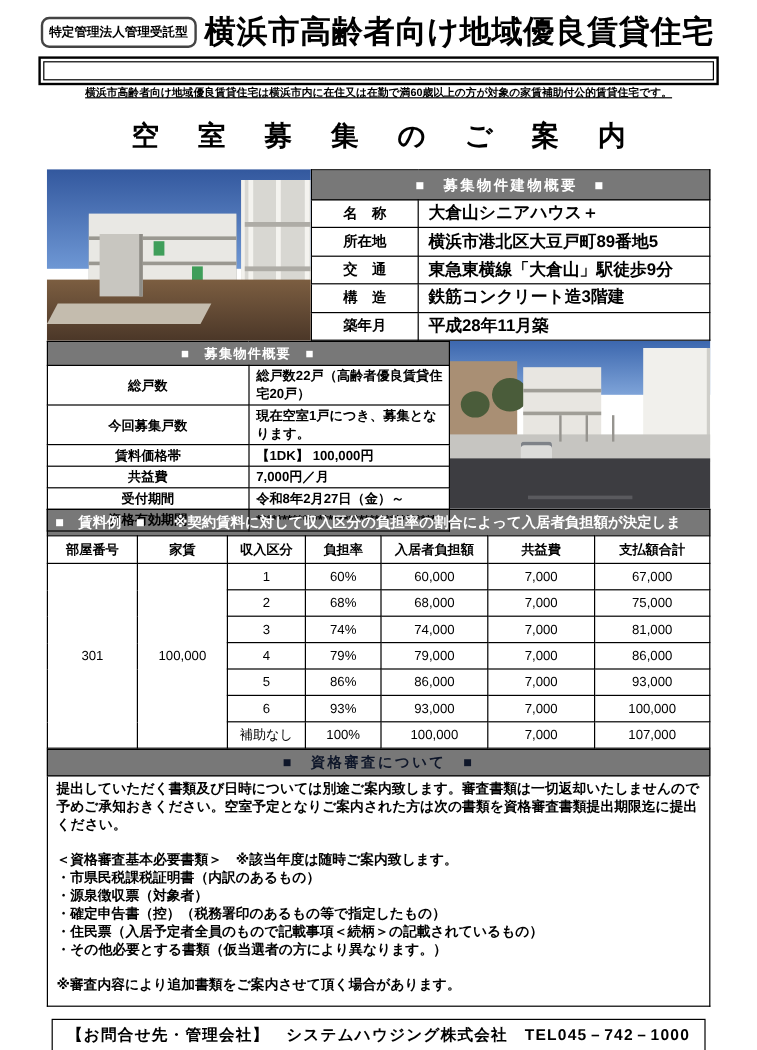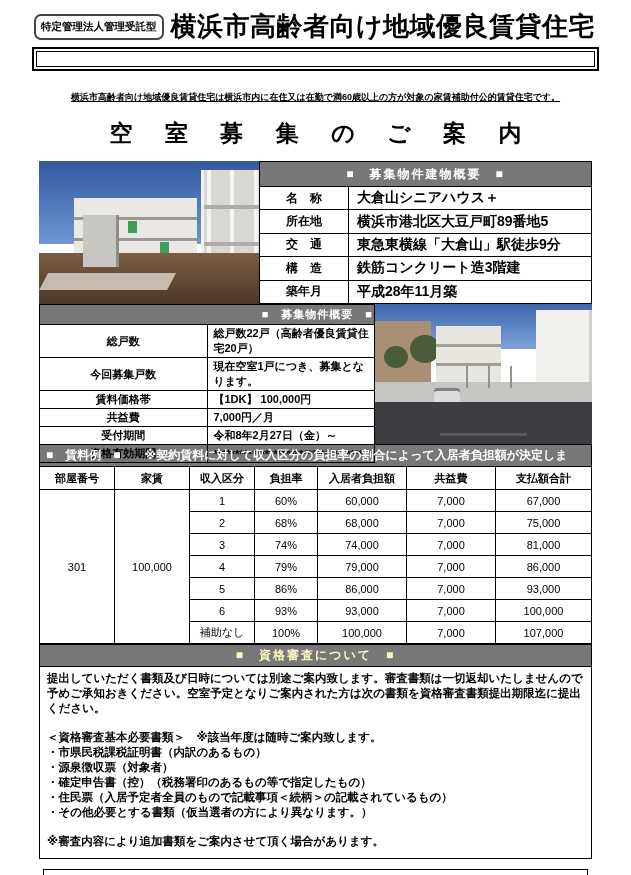--- a/index.html
+++ b/index.html
@@ -5,55 +5,55 @@
   html,body{margin:0;padding:0;background:#fff;}
   body{font-family:"Liberation Sans","DejaVu Sans",sans-serif;color:#000;}
   .page{position:relative;width:631px;height:875px;background:#fff;overflow:hidden;}
 
   
   .header-row{display:flex;align-items:center;margin:9px 30px 0 34px;}
   .badge{border:2px solid #444;border-radius:7px;padding:4px 5px;font-size:10.5px;font-weight:bold;white-space:nowrap;}
   .header-title{font-size:26px;font-weight:bold;margin-left:7px;letter-spacing:0.5px;white-space:nowrap;}
   .empty-box{margin:3px 32px 0 32px;border:2px solid #000;padding:2px;}
   .empty-box-inner{border:1px solid #000;height:14px;}
-  .subtitle{text-align:center;font-size:9px;font-weight:bold;margin-top:20px;text-decoration:underline;white-space:nowrap;}
+  .subtitle{text-align:center;font-size:9px;font-weight:bold;margin-top:0;text-decoration:underline;white-space:nowrap;}
   .main-title{text-align:center;font-size:23px;font-weight:bold;letter-spacing:13px;margin:14px 0 12px 13px;}
 
   
   .content{margin:0 39px;width:553px;}
   .secbar{background:#787878;color:#fff;font-weight:bold;}
   table{border-collapse:collapse;}
   td,th{border:1px solid #000;}
 
   
   .row-a{display:flex;height:143px;}
   .photo{position:relative;overflow:hidden;}
   .photo1{width:220px;height:143px;flex:0 0 220px;}
   .btable{flex:1;table-layout:fixed;}
   .btable .secbar{font-size:12px;height:22px;text-align:center;letter-spacing:2px;}
   .btable td.lbl{width:86px;text-align:center;font-size:12px;font-weight:bold;}
   .btable td.val{font-size:14px;padding-left:8px;font-weight:bold;}
 
   
   .row-b{display:flex;height:140px;}
   .ptable{width:336px;flex:0 0 336px;table-layout:fixed;}
-  .ptable .secbar{font-size:11px;height:17px;text-align:right;padding-left:0;letter-spacing:1px;}
+  .ptable .secbar{font-size:11px;height:17px;text-align:center;padding-left:0;letter-spacing:1px;}
   .ptable td.lbl{width:86px;text-align:center;font-size:11px;font-weight:bold;}
   .ptable td.val{font-size:11px;padding-left:6px;font-weight:bold;}
   .photo2{flex:1;height:140px;}
 
   
   .rentbar{background:#787878;color:#fff;font-weight:bold;font-size:12px;height:21px;line-height:21px;padding-left:6px;border:1px solid #000;border-bottom:none;}
   .rtable{width:553px;table-layout:fixed;}
   .rtable th{font-size:11px;font-weight:bold;height:20px;background:#fff;}
   .rtable td{font-size:11px;text-align:center;height:19px;}
   .c1{width:72px}.c2{width:72px}.c3{width:62px}.c4{width:60px}.c5{width:86px}.c6{width:86px}.c7{width:auto}
 
   
-  .qualbar{background:#787878;color:#fef9c3;font-weight:bold;font-size:12px;height:21px;line-height:21px;text-align:center;border:1px solid #000;letter-spacing:2px;}
+  .qualbar{background:#787878;color:#0f172a;font-weight:bold;font-size:12px;height:21px;line-height:21px;text-align:center;border:1px solid #000;letter-spacing:2px;}
   .qualbox{border:1px solid #000;border-top:none;height:183px;padding:4px 7px;font-size:11.5px;font-weight:bold;line-height:1.32;}
   .qualbox p{margin:0;}
   .qualbox p.gap{height:13px;}
 
   
   .footer{margin:10px 43px 0 43px;border:1px solid #000;height:25px;line-height:25px;text-align:center;font-size:13px;font-weight:bold;letter-spacing:1px;}
 
   
   .p1-sky{position:absolute;left:0;top:0;width:100%;height:58%;background:linear-gradient(#33589e,#6e97d4);}
   .p1-bldg{position:absolute;left:16%;top:26%;width:56%;height:44%;background:#e9e8e4;box-shadow:0 1px 0 #8a8a86;}

